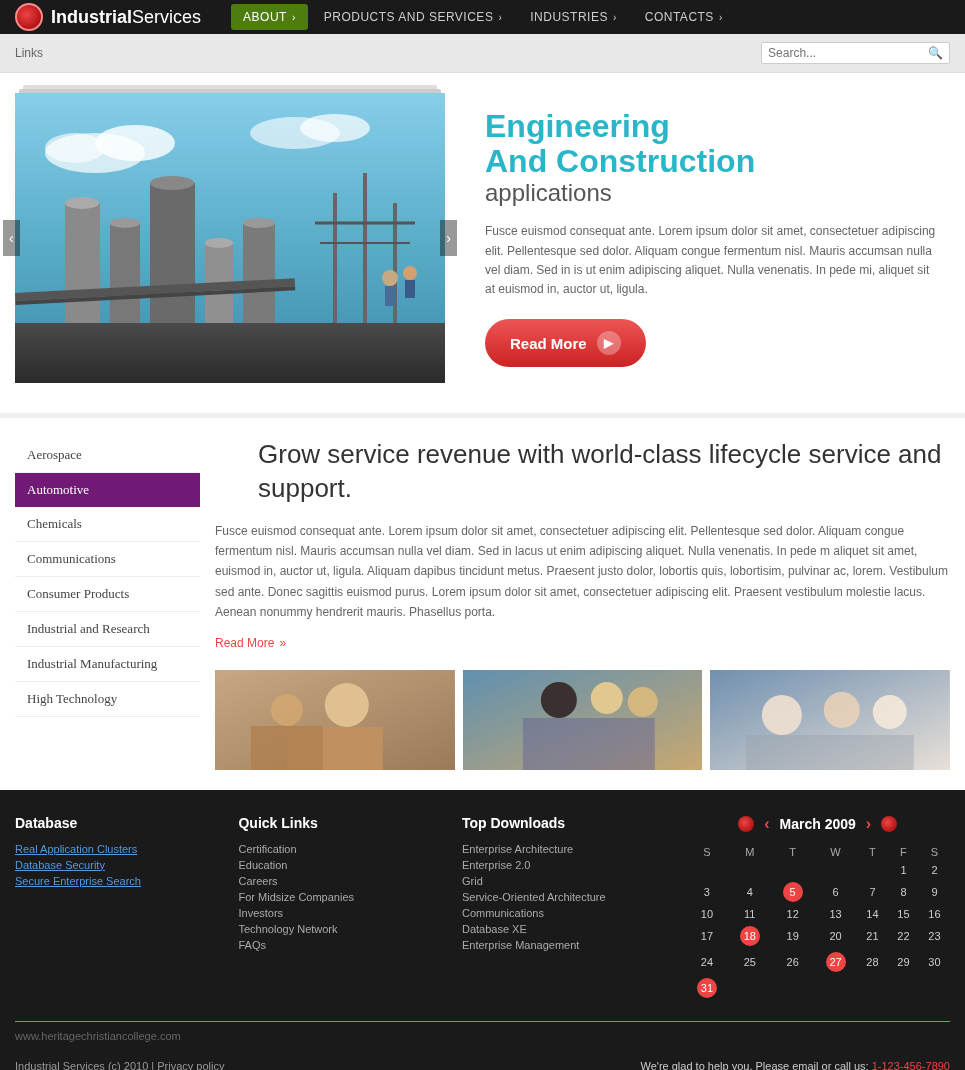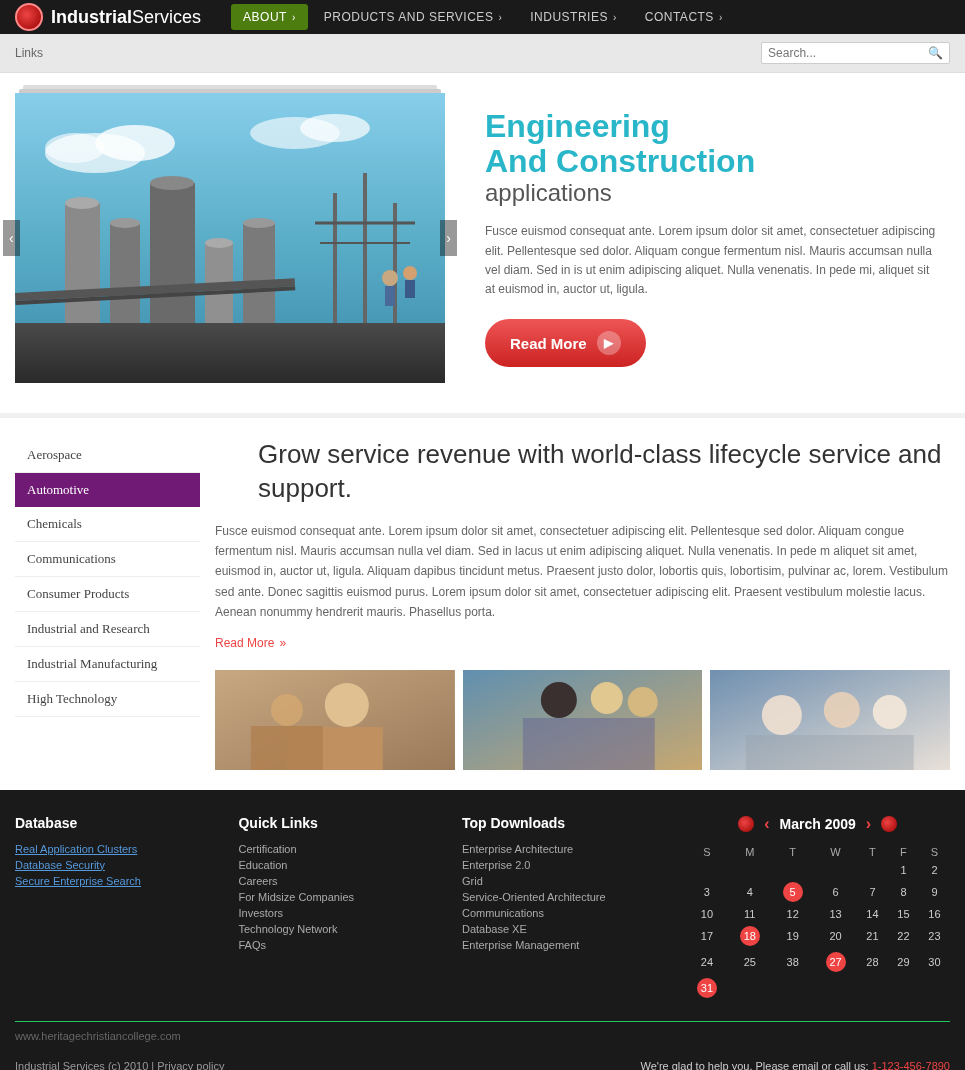--- a/index.html
+++ b/index.html
@@ -630,21 +630,21 @@
               <td><span class="cal-red-circle">18</span></td>
               <td>19</td>
               <td>20</td>
               <td>21</td>
               <td>22</td>
               <td>23</td>
             </tr>
             <tr>
               <td>24</td>
               <td>25</td>
-              <td>38</td>
+              <td>26</td>
               <td><span class="cal-red-circle">27</span></td>
               <td>28</td>
               <td>29</td>
               <td>30</td>
             </tr>
             <tr>
               <td><span class="cal-red-circle">31</span></td>
               <td></td>
               <td></td>
               <td></td>

